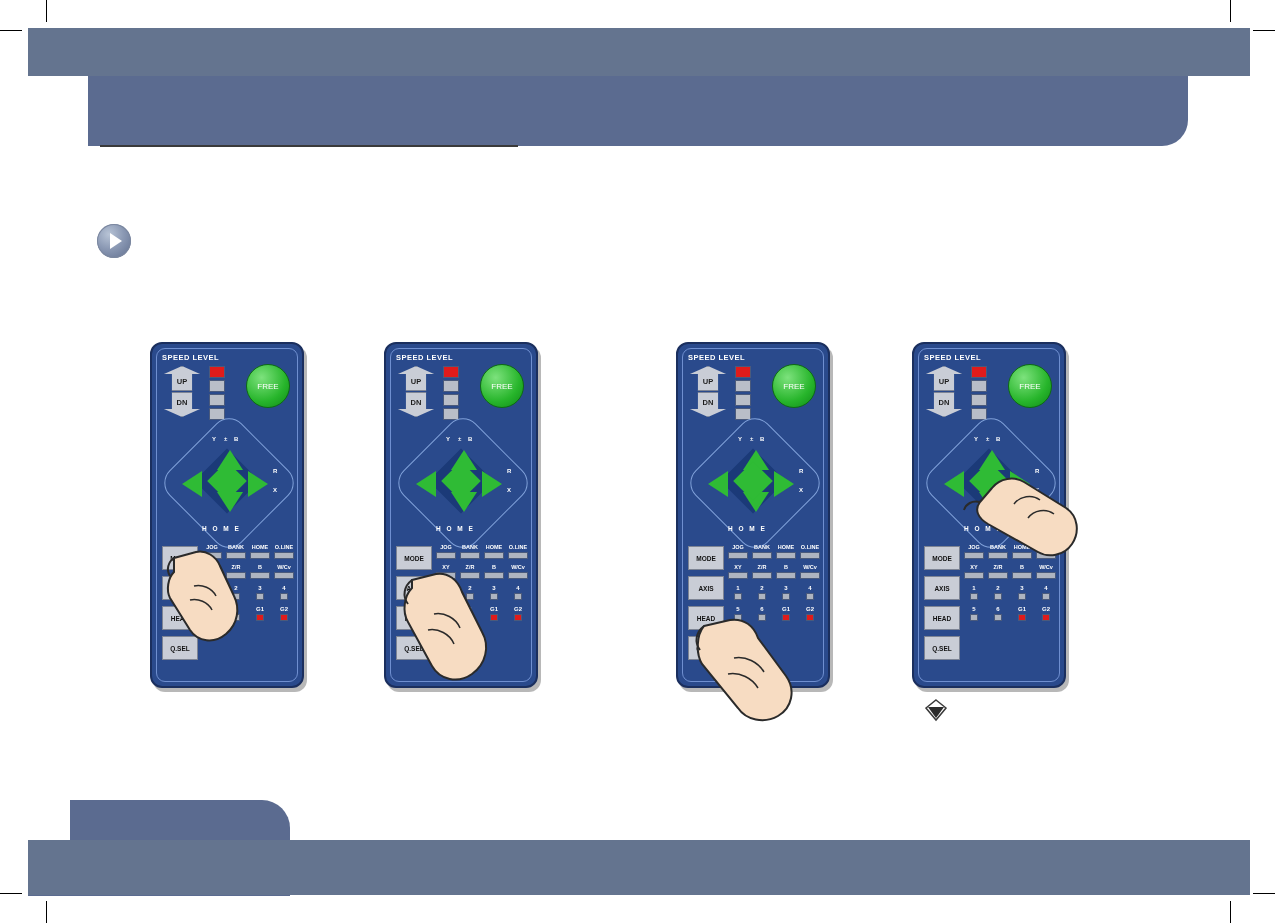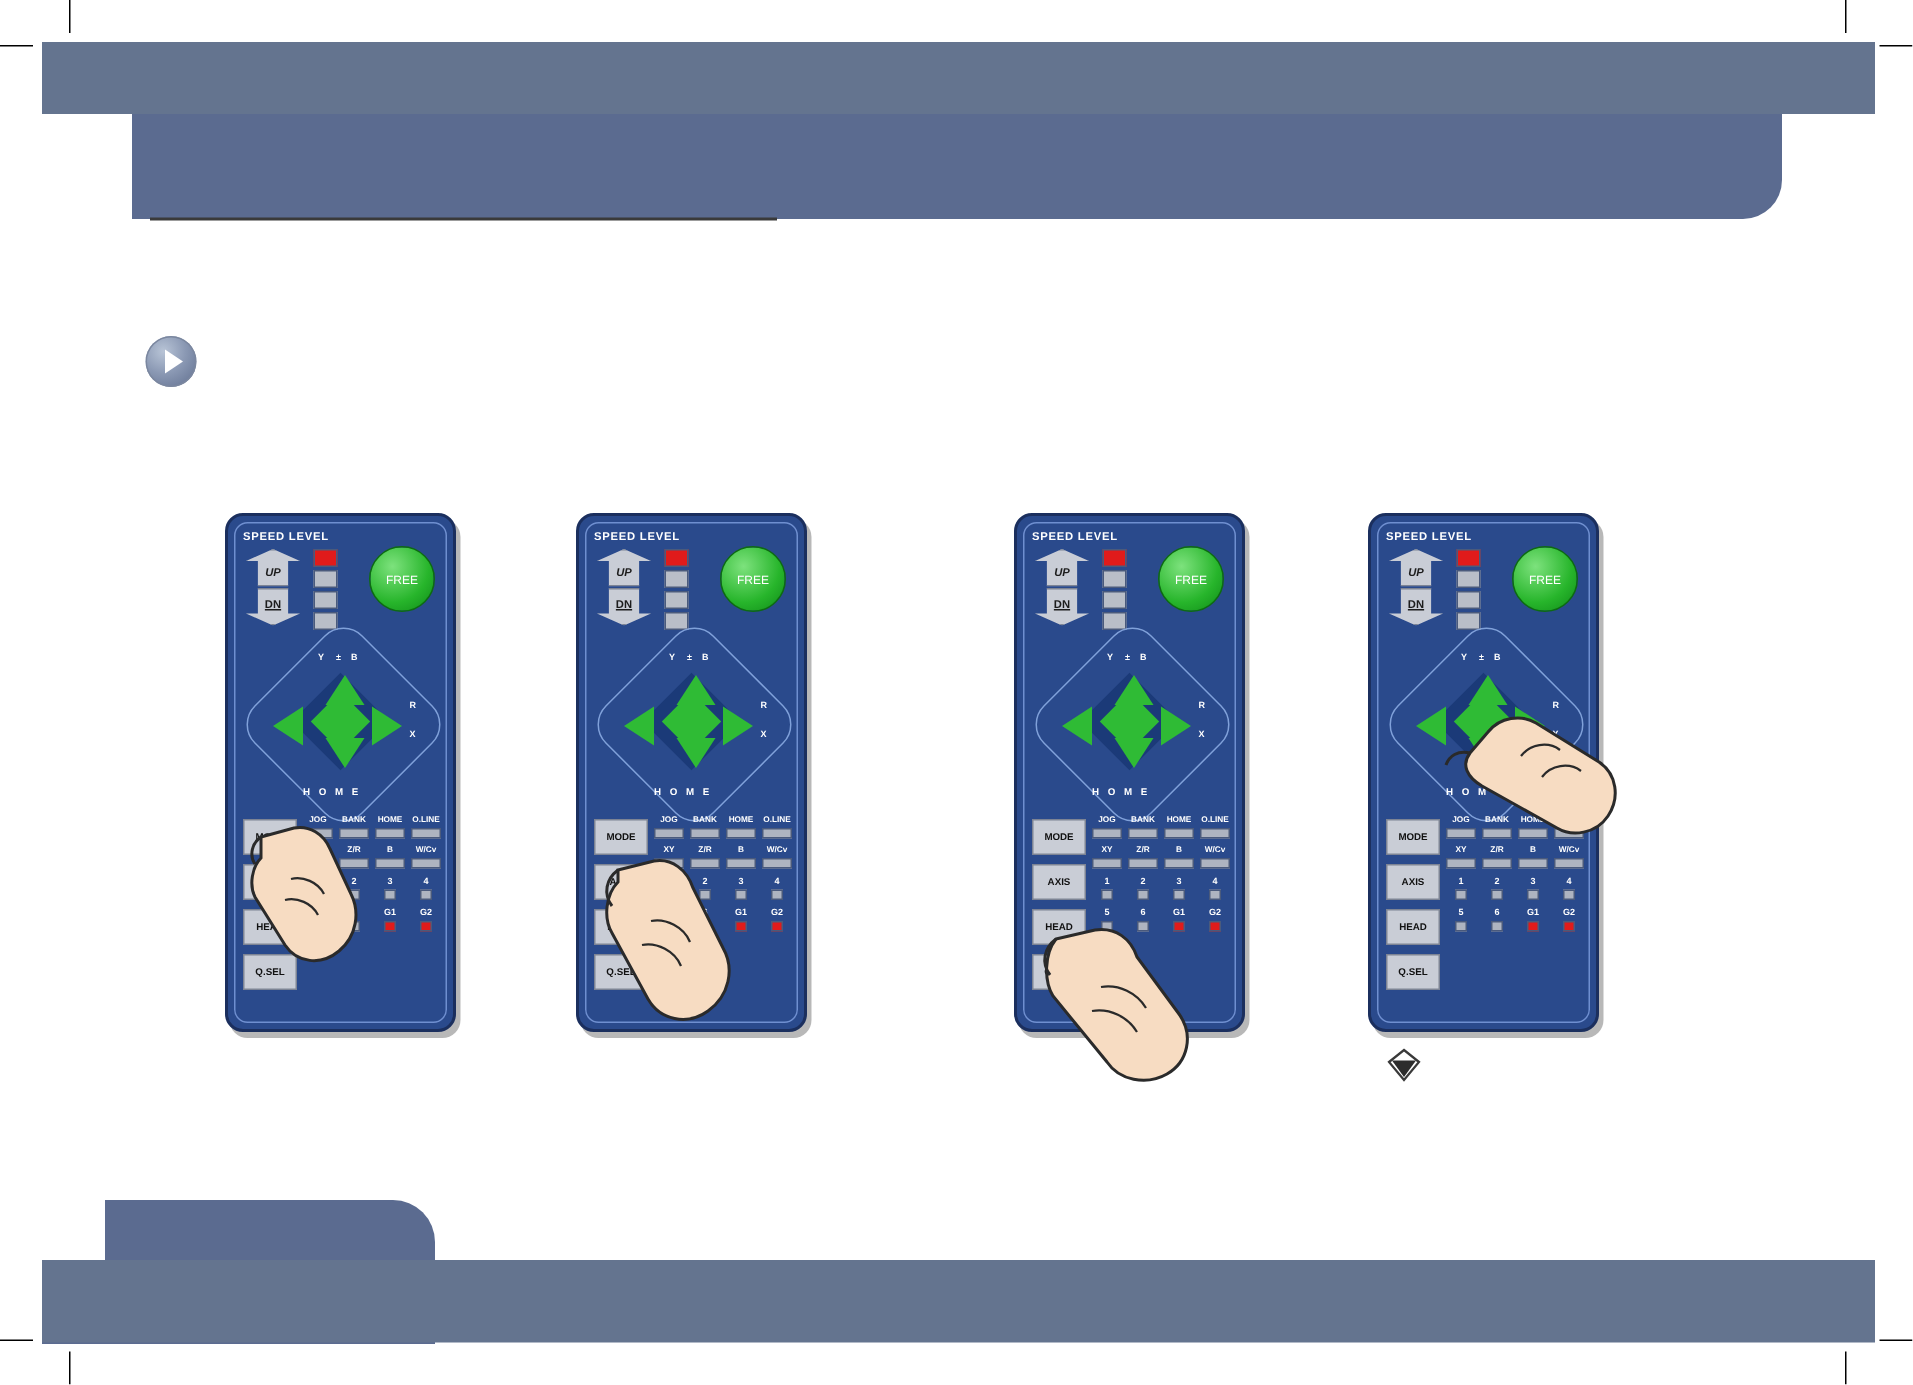--- a/index.html
+++ b/index.html
@@ -58,24 +58,24 @@
   .speed-label{
     position:absolute;left:10px;top:9px;color:#fff;font-size:7.5px;font-weight:bold;
     letter-spacing:.5px;
   }
   .arrow-up,.arrow-dn{
     position:absolute;left:12px;width:34px;height:23px;
     background:#c9cdd6;border:1px solid #7d8494;
     display:flex;align-items:center;justify-content:center;
     font-size:7.5px;font-weight:bold;color:#1d1d1d;
   }
-  .arrow-up{top:22px;clip-path:polygon(50% 0%,100% 32%,78% 32%,78% 100%,22% 100%,22% 32%,0 32%);font-style:italic;}
+  .arrow-up{top:22px;clip-path:polygon(50% 0%,100% 32%,78% 32%,78% 100%,22% 100%,22% 32%,0 32%);}
   .arrow-dn{top:48px;clip-path:polygon(22% 0%,78% 0%,78% 68%,100% 68%,50% 100%,0 68%,22% 68%);}
   .arrow-up span{margin-top:5px;}
-  .arrow-dn span{margin-bottom:5px;text-decoration:underline;}
+  .arrow-dn span{margin-bottom:5px;}
   .level-stack{position:absolute;left:57px;top:22px;width:14px;}
   .level-stack div{width:14px;height:10px;margin-bottom:2px;border:1px solid #4a5a7c;}
   .lv-on{background:#e01b1b;}
   .lv-off{background:#b9bec8;}
   .free-btn{
     position:absolute;right:12px;top:20px;width:42px;height:42px;border-radius:50%;
     background:radial-gradient(circle at 35% 30%, #7de27d 0%, #27b52b 60%, #0f8a18 100%);
     border:1px solid #0d6b12;color:#fff;font-size:8px;font-weight:normal;
     display:flex;align-items:center;justify-content:center;
   }

